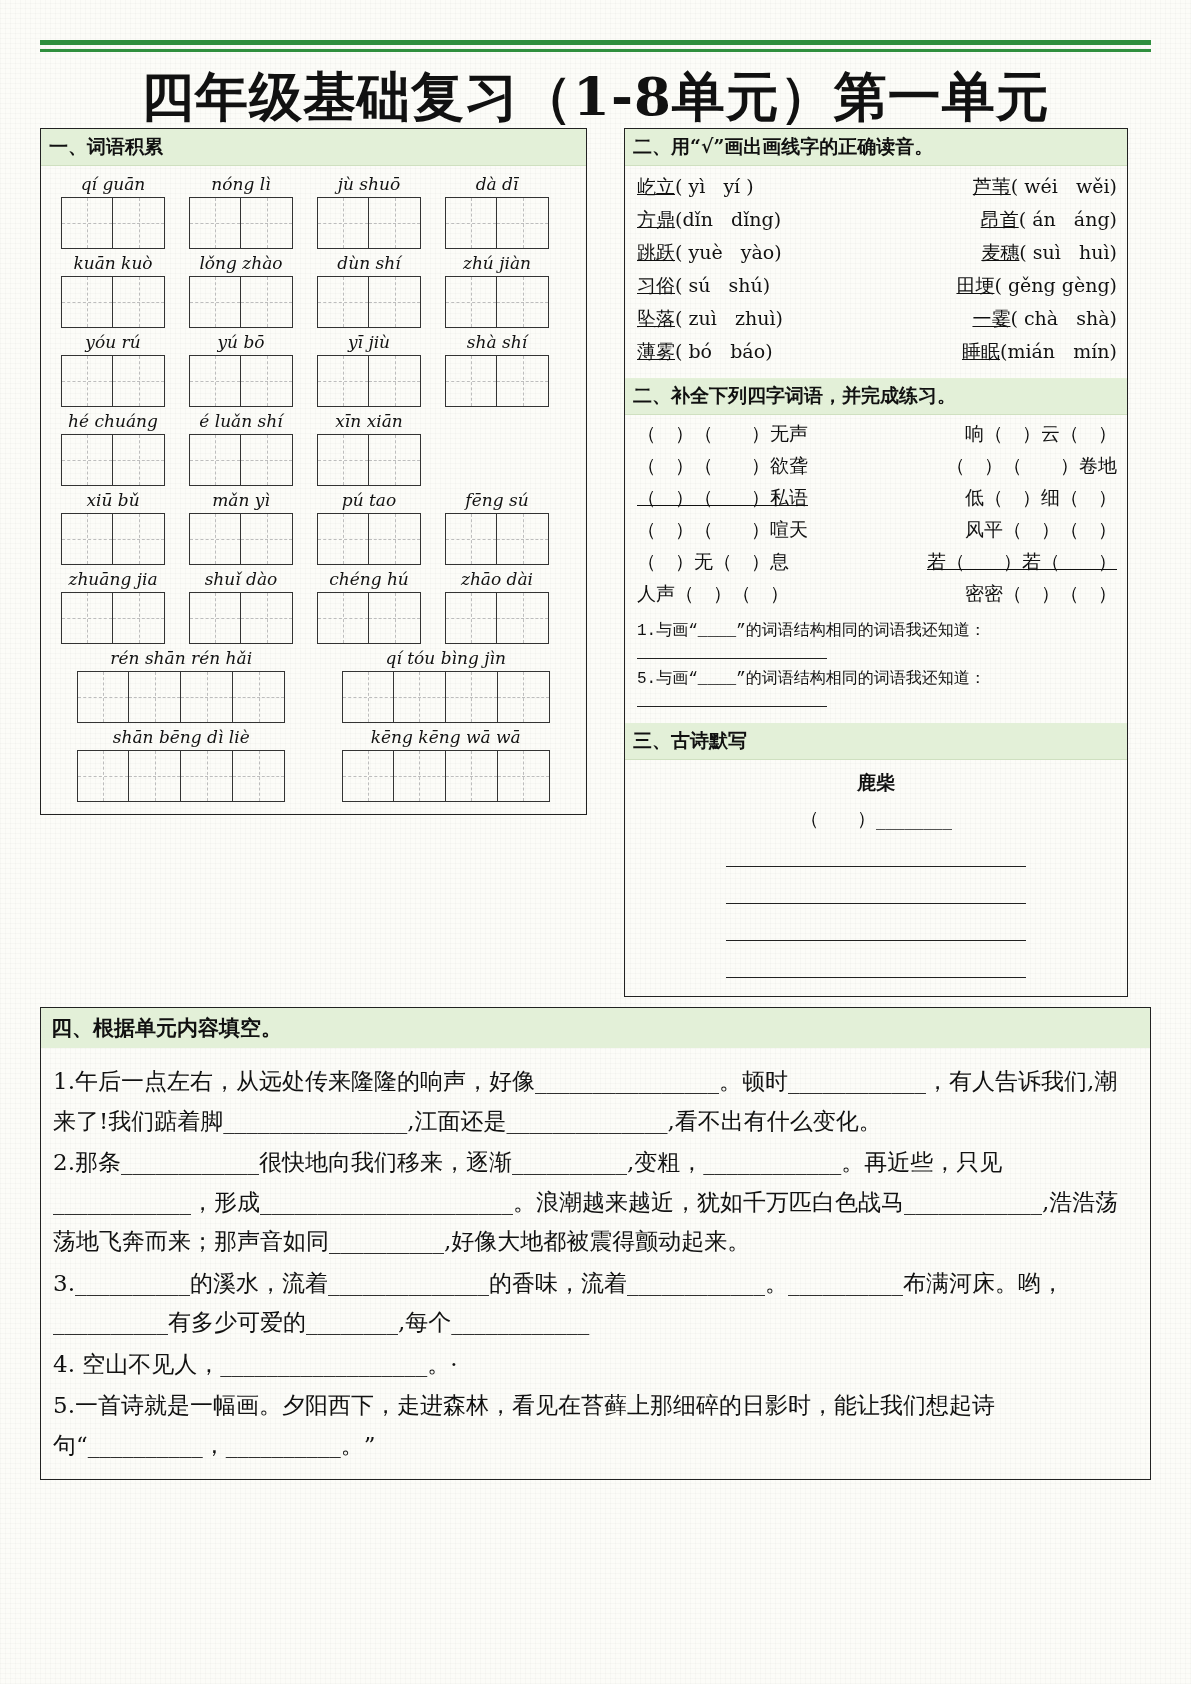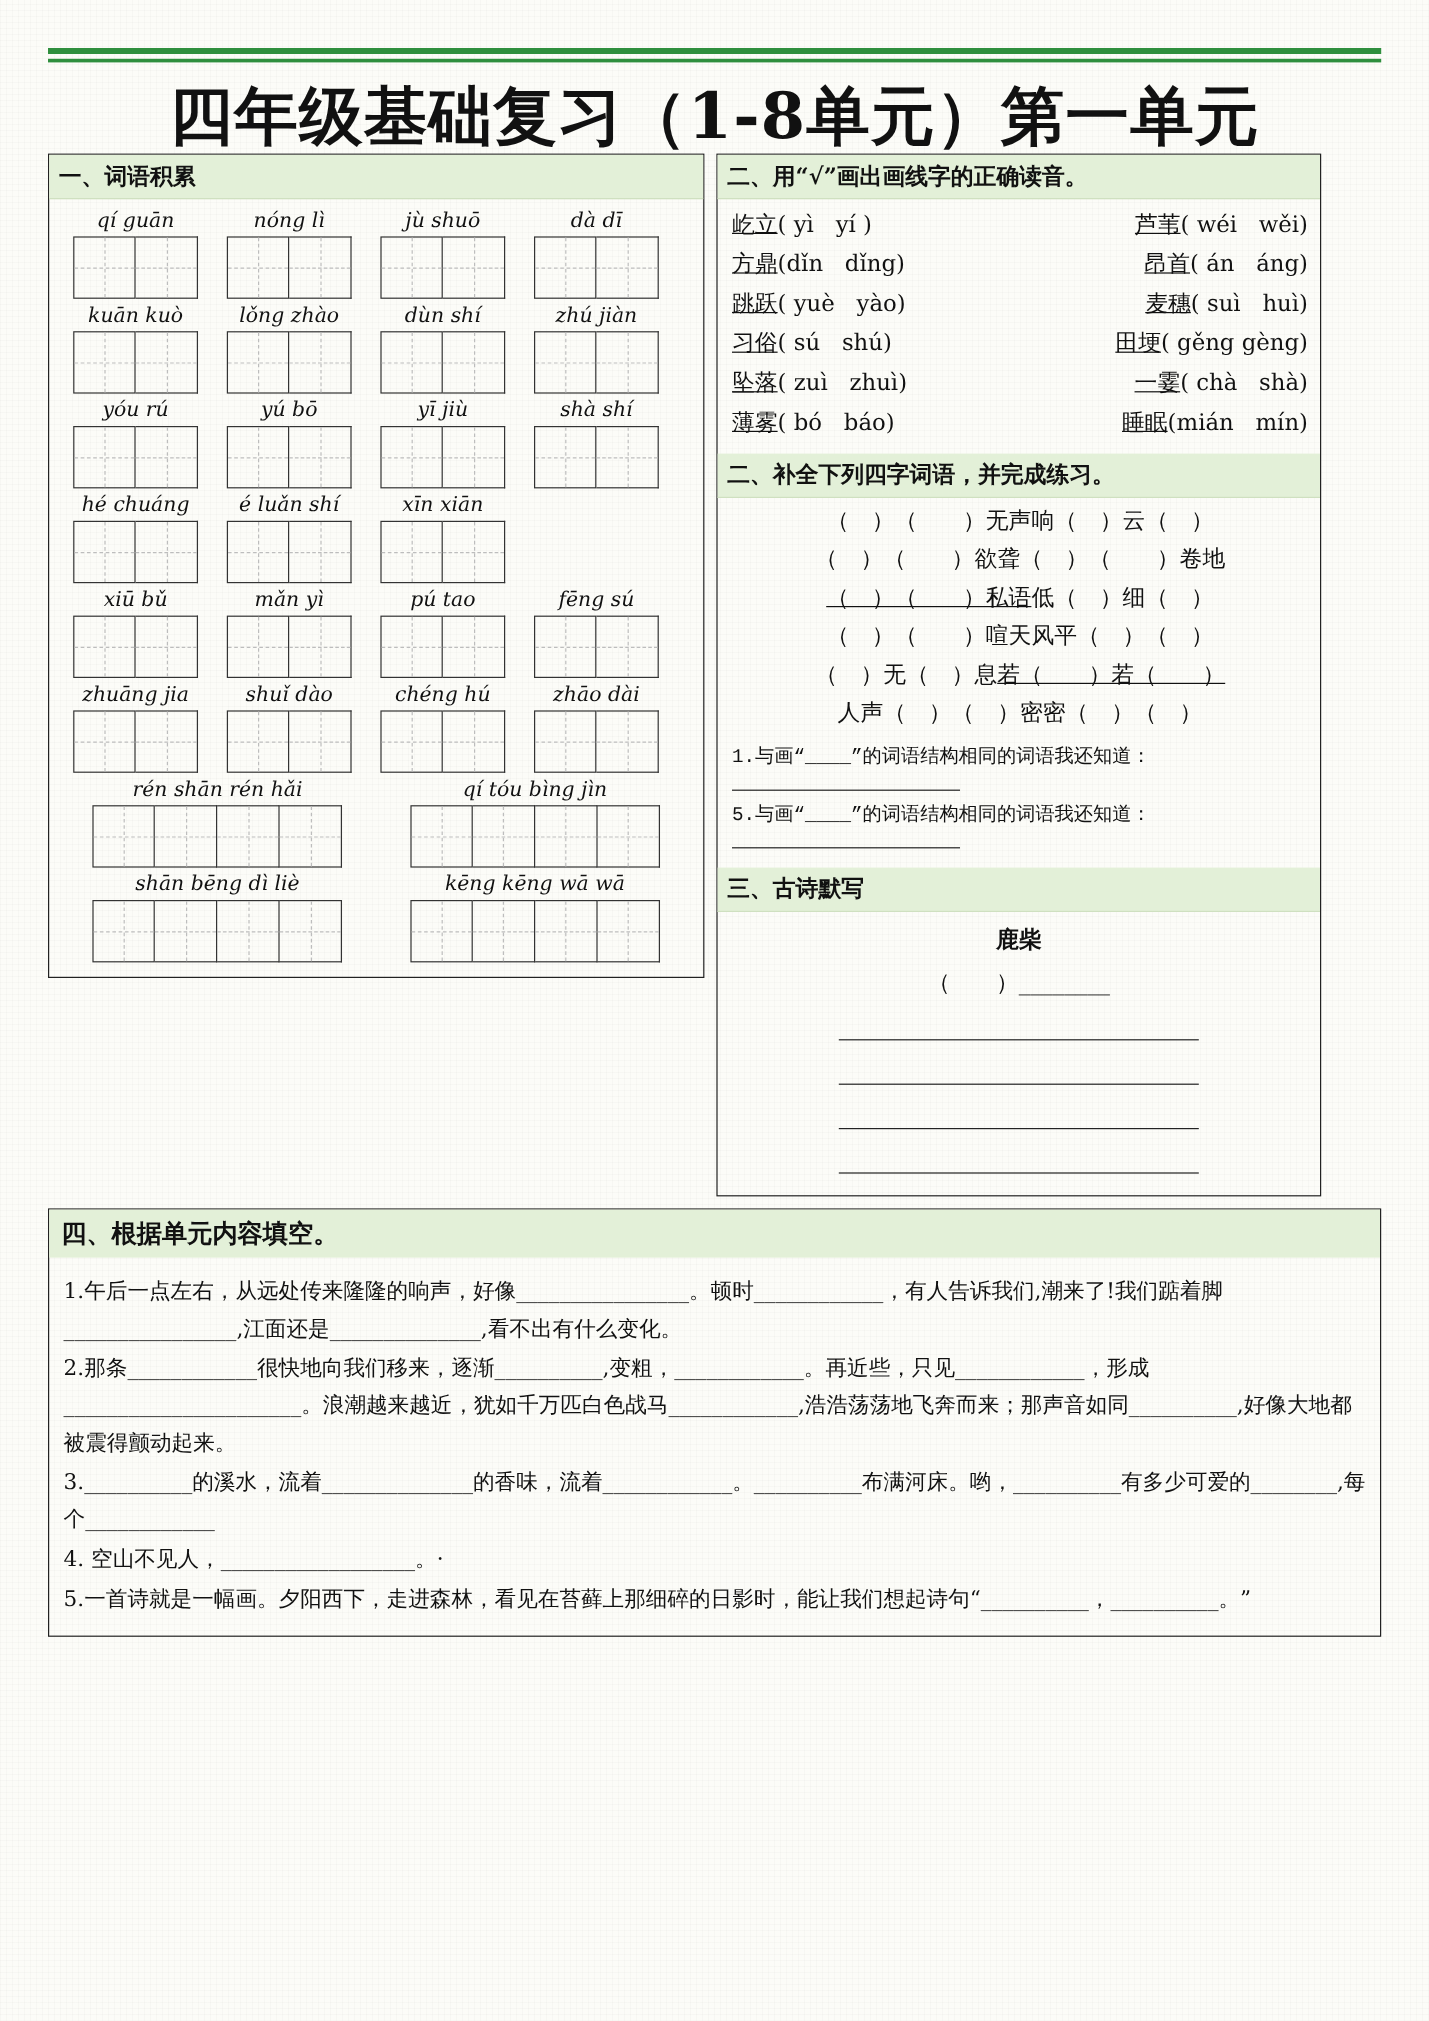--- a/index.html
+++ b/index.html
@@ -23,21 +23,21 @@
   .topbars .b2{height:3px;background:#2f8f3e;margin-top:4px;}
   .title{
     position:absolute;left:0;right:0;top:62px;
     text-align:center;
     font-size:53px;font-weight:bold;letter-spacing:1px;
     font-family:"DejaVu Serif","Liberation Serif",serif;
   }
   .main{
     position:absolute;left:40px;top:128px;width:1111px;
   }
-  .cols{display:flex;align-items:flex-start;}
+  .cols{display:flex;align-items:flex-start;gap:27px;}
   .colL{width:547px;border:1.5px solid #222;box-sizing:border-box;}
   .colR{width:504px;margin-left:10px;border:1.5px solid #222;box-sizing:border-box;}
   .sechead{
     background:#e3f0d8;
     font-size:19px;font-weight:bold;
     padding:5px 8px;
     border-bottom:1px solid #cfe0c0;
     font-family:"DejaVu Serif","Liberation Serif",serif;
   }
   
@@ -61,31 +61,31 @@
     border-left:1px dashed #bdbdbd;
   }
   .vrow.wide{justify-content:space-around;}
   .vcell.w4{width:250px;}
   
   .pinyinpick{padding:8px 10px 6px 12px;font-size:19px;font-family:"DejaVu Serif","Liberation Serif",serif;}
   .pprow{display:flex;justify-content:space-between;margin-bottom:7px;white-space:nowrap;}
   .ppitem{}
   .u{text-decoration:underline;}
   .fourchar{padding:6px 10px 4px 12px;font-size:19px;font-family:"DejaVu Serif","Liberation Serif",serif;}
-  .fcrow{display:flex;justify-content:center;margin-bottom:6px;white-space:nowrap;}
+  .fcrow{display:flex;justify-content:space-between;margin-bottom:6px;white-space:nowrap;}
   .q{padding:2px 10px 8px 12px;font-size:16px;line-height:1.5;font-family:Liberation Mono, monospace;}
   .blankline{display:inline-block;border-bottom:1px solid #222;min-width:150px;}
   .poem{padding:10px 14px 10px 14px;font-size:19px;font-family:"DejaVu Serif","Liberation Serif",serif;}
   .poemtitle{text-align:center;font-weight:bold;margin-bottom:10px;}
   .poemfirst{text-align:center;margin-bottom:6px;}
   .pline{border-bottom:1px solid #222;height:28px;margin:0 auto 8px auto;width:300px;}
   
   .bottom{margin-top:10px;border:1.5px solid #222;}
   .bhead{background:#e3f0d8;font-size:21px;font-weight:bold;padding:6px 10px;font-family:"DejaVu Serif","Liberation Serif",serif;}
-  .btext{padding:14px 12px 12px 12px;font-size:18px;line-height:1.72;font-family:"DejaVu Serif","Liberation Serif",serif;}
+  .btext{padding:14px 12px 12px 12px;font-size:23px;line-height:1.72;font-family:"DejaVu Serif","Liberation Serif",serif;}
   .btext p{margin:0 0 2px 0;}
 </style>
 </head>
 <body>
 
 <div class="page">
 
   <div class="topbars">
     <div class="b1"></div>
     <div class="b2"></div>

